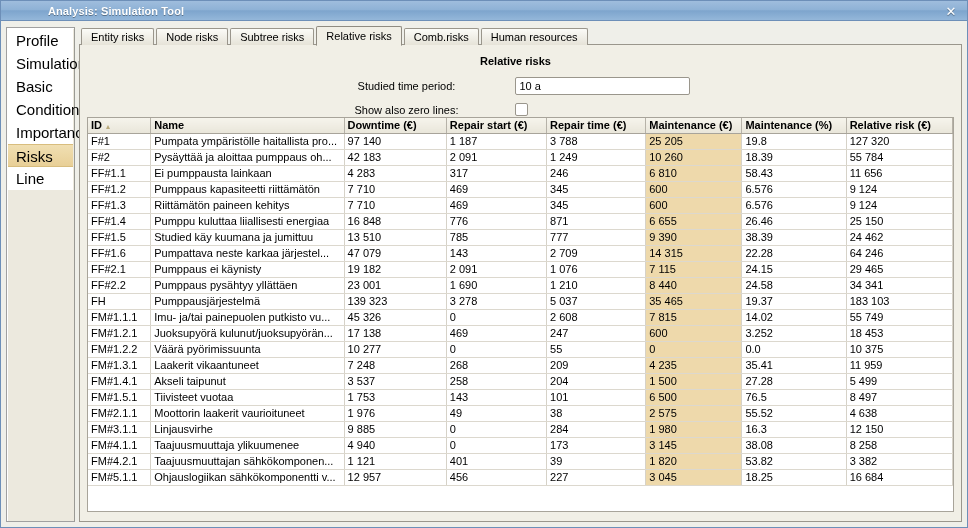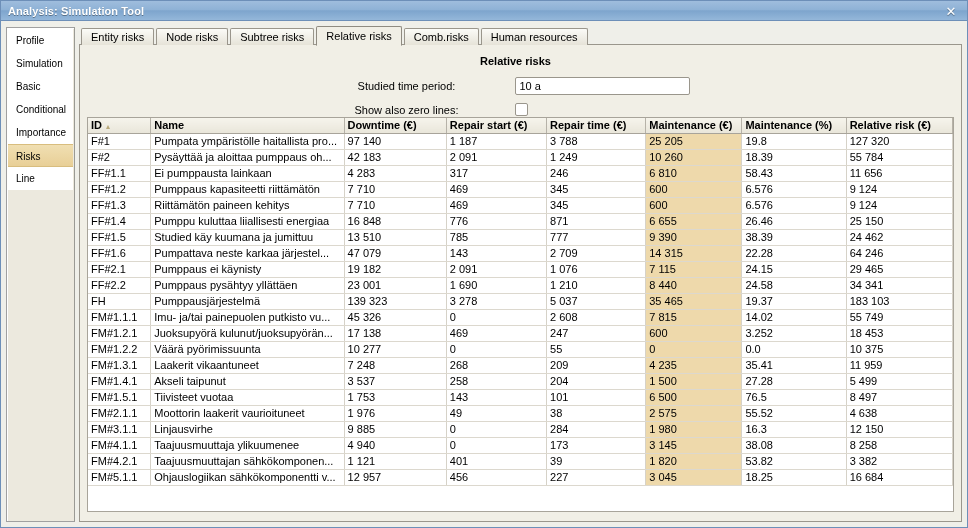--- a/index.html
+++ b/index.html
@@ -12,21 +12,21 @@
     position:absolute;left:0;top:0;width:968px;height:528px;
     box-sizing:border-box;
     border:1px solid #6d8fb8;
     background:#efefe9;
   }
   
   .titlebar{
     position:relative;height:20px;box-sizing:border-box;
     background:linear-gradient(to bottom,#9fbddd 0%,#8fb2d6 45%,#7ea5cd 52%,#94b7da 100%);
     border-bottom:1px solid #6d8fb8;
-    display:flex;align-items:center;
+    display:flex;align-items:center;padding-left:40px;
   }
   .titlebar .title{
     margin-left:7px;font-weight:bold;font-size:11px;color:#fff;
     text-shadow:0 1px 0 rgba(0,0,0,.35);letter-spacing:.1px;
   }
   .closebtn{
     position:absolute;right:8px;top:2px;width:16px;height:16px;
     display:flex;align-items:center;justify-content:center;
     color:#fff;font-size:13px;font-weight:bold;line-height:1;
     text-shadow:0 1px 1px rgba(0,0,0,.4);cursor:pointer;
@@ -51,21 +51,21 @@
     flex:0 0 69px;
     position:relative;
   }
   .sb-inner{
     position:absolute;left:1px;top:1px;right:1px;bottom:1px;
     background:#ece9de;
   }
   .sb-item{
     height:23px;line-height:23px;
     padding-left:8px;box-sizing:border-box;
-    font-size:10px;color:#000;background:#fff;
+    font-size:15px;color:#000;background:#fff;
     cursor:pointer;white-space:nowrap;
   }
   .sb-item.sel{
     background:#ecd9a5;
     background:linear-gradient(to bottom,#f0dfb2,#e8cf97);
     border-top:1px solid #d8bd7e;border-bottom:1px solid #d8bd7e;
   }
   .sb-filler{background:#ece9de;flex:1 1 auto;}
   .sb-list{display:flex;flex-direction:column;height:100%;}
   

